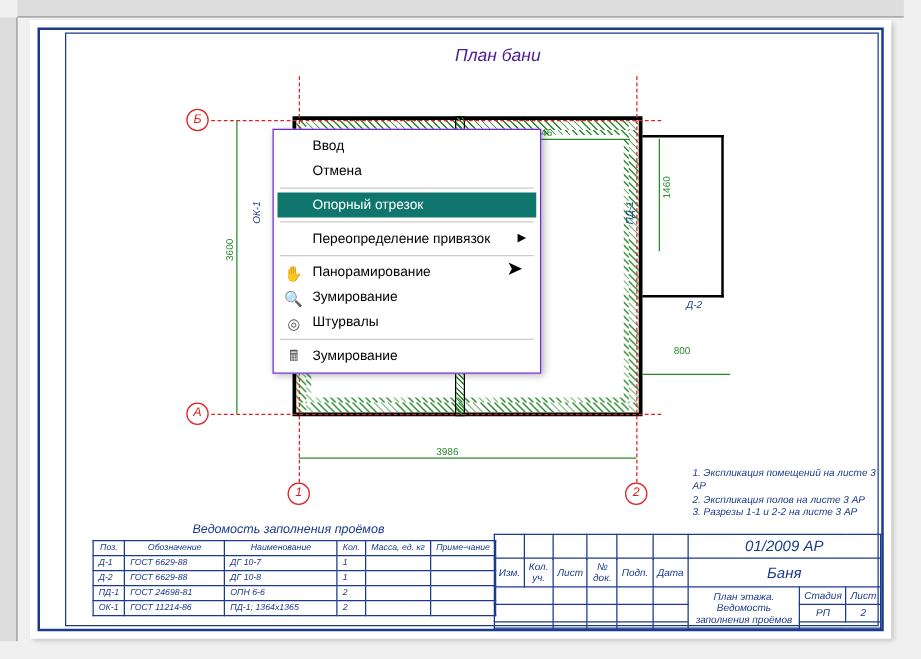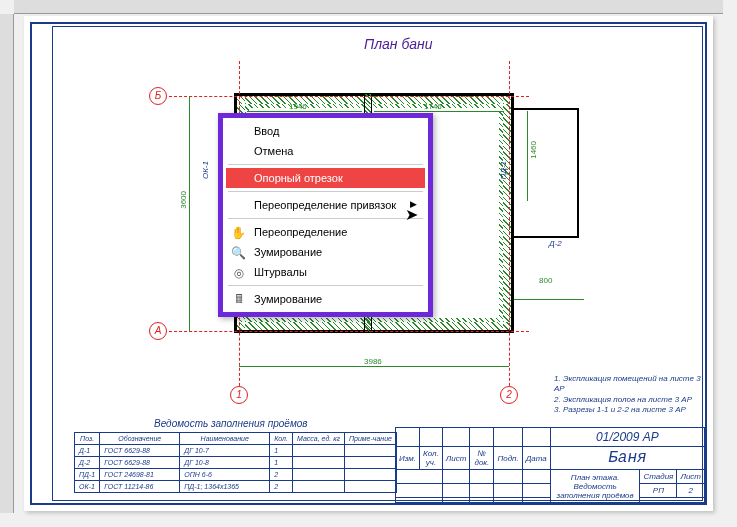--- a/index.html
+++ b/index.html
@@ -24,39 +24,39 @@
 .axis-bubble { position: absolute; width: 18px; height: 18px; border: 1px solid #d22; border-radius: 50%; color: #d22; font-size: 10px; font-style: italic; text-align: center; line-height: 16px; background: #fff; }
 
 .dim-line { position: absolute; border-top: 1px solid #2a8a2a; }
 .dim-line-v { position: absolute; border-left: 1px solid #2a8a2a; }
 .dim-text { position: absolute; font-size: 8px; color: #2a8a2a; }
 .dim-text-v { writing-mode: vertical-rl; transform: rotate(180deg); }
 
 .door-label { position: absolute; font-size: 8px; color: #1a3a8a; font-style: italic; }
 .door-label-v { writing-mode: vertical-rl; transform: rotate(180deg); }
 
-.context-menu { position: absolute; top: 113px; left: 218px; width: 215px; background: #fff; border: 5px solid #6d28d9; box-shadow: 2px 2px 6px rgba(0,0,0,0.3); padding: 3px; font-size: 11px; z-index: 100; }
+.context-menu { position: absolute; top: 103px; left: 218px; width: 215px; background: #fff; border: 1px solid #6d28d9; box-shadow: 2px 2px 6px rgba(0,0,0,0.3); padding: 3px; font-size: 11px; z-index: 100; }
 .menu-item { padding: 4px 8px 4px 28px; position: relative; cursor: default; }
-.menu-item.hl { background: #ef4444; color: #fff; }
+.menu-item.hl { background: #0f766e; color: #fff; }
 .menu-item .arrow { position: absolute; right: 8px; top: 4px; font-size: 9px; }
 .menu-sep { height: 1px; background: #ccc; margin: 3px 2px; }
 .menu-icon { position: absolute; left: 4px; top: 2px; width: 18px; height: 18px; display: inline-flex; align-items: center; justify-content: center; font-size: 12px; color: #555; }
 .cursor-arrow { position: absolute; top: 205px; left: 405px; z-index: 101; font-size: 16px; color: #000; }
 
 .notes { position: absolute; top: 358px; left: 530px; font-size: 8px; font-style: italic; color: #1a3a8a; line-height: 1.3; }
 
 .table-title { position: absolute; top: 402px; left: 130px; font-size: 10px; font-style: italic; color: #1a3a8a; }
 .fill-table { position: absolute; top: 416px; left: 50px; border-collapse: collapse; font-size: 7px; color: #1a3a8a; }
 .fill-table th, .fill-table td { border: 1px solid #1a3a8a; padding: 2px 4px; font-style: italic; }
 .fill-table th { font-weight: normal; }
 
 .title-block { position: absolute; bottom: 8px; right: 8px; width: 310px; border-collapse: collapse; font-size: 8px; color: #1a3a8a; }
 .title-block td { border: 1px solid #1a3a8a; padding: 2px 3px; font-style: italic; text-align: center; }
 .tb-proj { font-size: 12px; }
-.tb-name { font-size: 16px; font-family: Liberation Mono, monospace; }
+.tb-name { font-size: 12px; }
 
 .ext-room { position: absolute; top: 92px; left: 490px; width: 65px; height: 130px; border-top: 2px solid #000; border-right: 2px solid #000; border-bottom: 2px solid #000; }
 </style>
 </head>
 <body>
 
 <div class="canvas">
   <div class="rulers-h"></div>
   <div class="rulers-v"></div>
 
@@ -81,21 +81,21 @@
       <div class="axis-v" style="top:-10px; left:30px; height:340px;"></div>
       <div class="axis-bubble" style="top:315px; left:21px;">1</div>
       <div class="axis-v" style="top:-10px; left:300px; height:340px;"></div>
       <div class="axis-bubble" style="top:315px; left:291px;">2</div>
 
       <div class="dim-line" style="top:40px; left:38px; width:115px;"></div>
       <div class="dim-text" style="top:31px; left:80px;">1946</div>
       <div class="dim-line" style="top:40px; left:165px; width:130px;"></div>
       <div class="dim-text" style="top:31px; left:215px;">1746</div>
       <div class="dim-line" style="top:295px; left:30px; width:270px;"></div>
-      <div class="dim-text" style="top:286px; left:155px;">3986</div>
+      <div class="dim-text" style="top:286px; left:140px;">3986</div>
       <div class="dim-line-v" style="top:25px; left:-20px; height:235px;"></div>
       <div class="dim-text dim-text-v" style="top:120px; left:-30px;">3600</div>
       <div class="dim-line-v" style="top:40px; left:318px; height:90px;"></div>
       <div class="dim-text dim-text-v" style="top:70px; left:320px;">1460</div>
       <div class="dim-line" style="top:228px; left:305px; width:70px;"></div>
       <div class="dim-text" style="top:205px; left:330px;">800</div>
 
       <div class="door-label door-label-v" style="top:90px; left:-8px;">ОК-1</div>
       <div class="door-label door-label-v" style="top:90px; left:155px;">Д-1</div>
       <div class="door-label door-label-v" style="top:90px; left:290px;">ПД-1</div>
@@ -211,21 +211,21 @@
   </div>
 
   <div class="context-menu">
     <div class="menu-item"><span>Ввод</span></div>
     <div class="menu-item"><span>Отмена</span></div>
     <div class="menu-sep"></div>
     <div class="menu-item hl"><span>Опорный отрезок</span></div>
     <div class="menu-sep"></div>
     <div class="menu-item"><span>Переопределение привязок</span><span class="arrow">▶</span></div>
     <div class="menu-sep"></div>
-    <div class="menu-item"><span class="menu-icon">✋</span><span>Переопределение</span></div>
+    <div class="menu-item"><span class="menu-icon">✋</span><span>Панорамирование</span></div>
     <div class="menu-item"><span class="menu-icon">🔍</span><span>Зумирование</span></div>
     <div class="menu-item"><span class="menu-icon">◎</span><span>Штурвалы</span></div>
     <div class="menu-sep"></div>
     <div class="menu-item"><span class="menu-icon">🖩</span><span>Зумирование</span></div>
   </div>
   <div class="cursor-arrow">➤</div>
 
 </div>
 
 </body></html>

